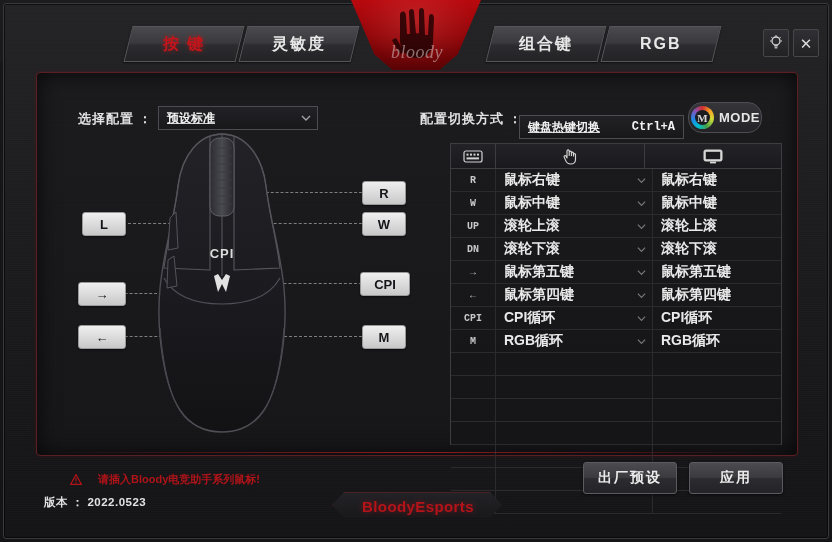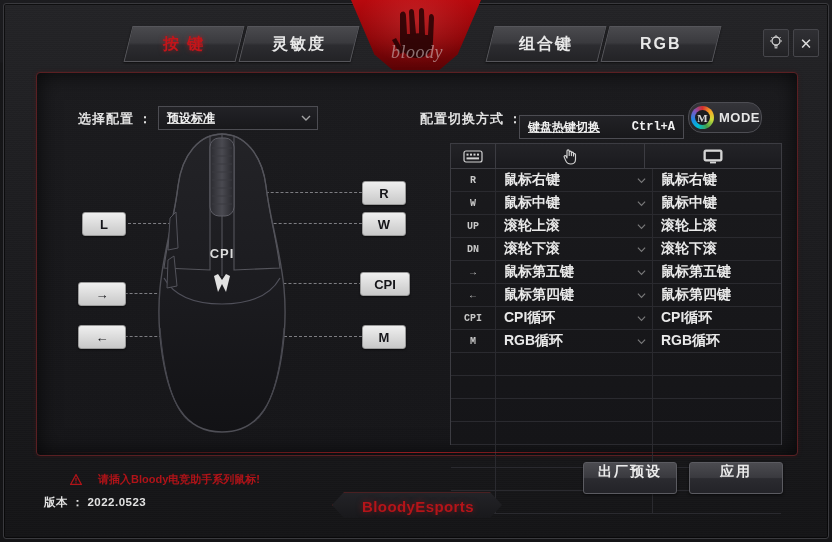--- a/index.html
+++ b/index.html
@@ -166,21 +166,21 @@
   
   .warn{
     position:absolute;left:70px;top:472px;display:flex;align-items:center;gap:16px;
     font-size:11px;font-weight:bold;color:#b01318;white-space:nowrap;
   }
   .warn .tri{width:12px;height:11px;}
   .btn-main{
     position:absolute;top:462px;height:30px;
     background:linear-gradient(180deg,#4b4b50 0%,#3a3a3f 48%,#2b2b30 52%,#232328 100%);
     border:1px solid #5b5b61;border-radius:3px;
-    display:flex;justify-content:center;
+    display:flex;align-items:center;justify-content:center;
     font-size:14px;font-weight:bold;color:#ebebeb;letter-spacing:2px;
     box-shadow:0 1px 3px rgba(0,0,0,.6);cursor:pointer;
   }
   #btn-default{left:583px;width:92px;}
   #btn-apply{left:689px;width:92px;}
 
   .esports-plate{
     position:absolute;left:332px;top:492px;width:170px;height:26px;
     background:linear-gradient(180deg,#232327,#18181b);
     border:1px solid #4a2022;

